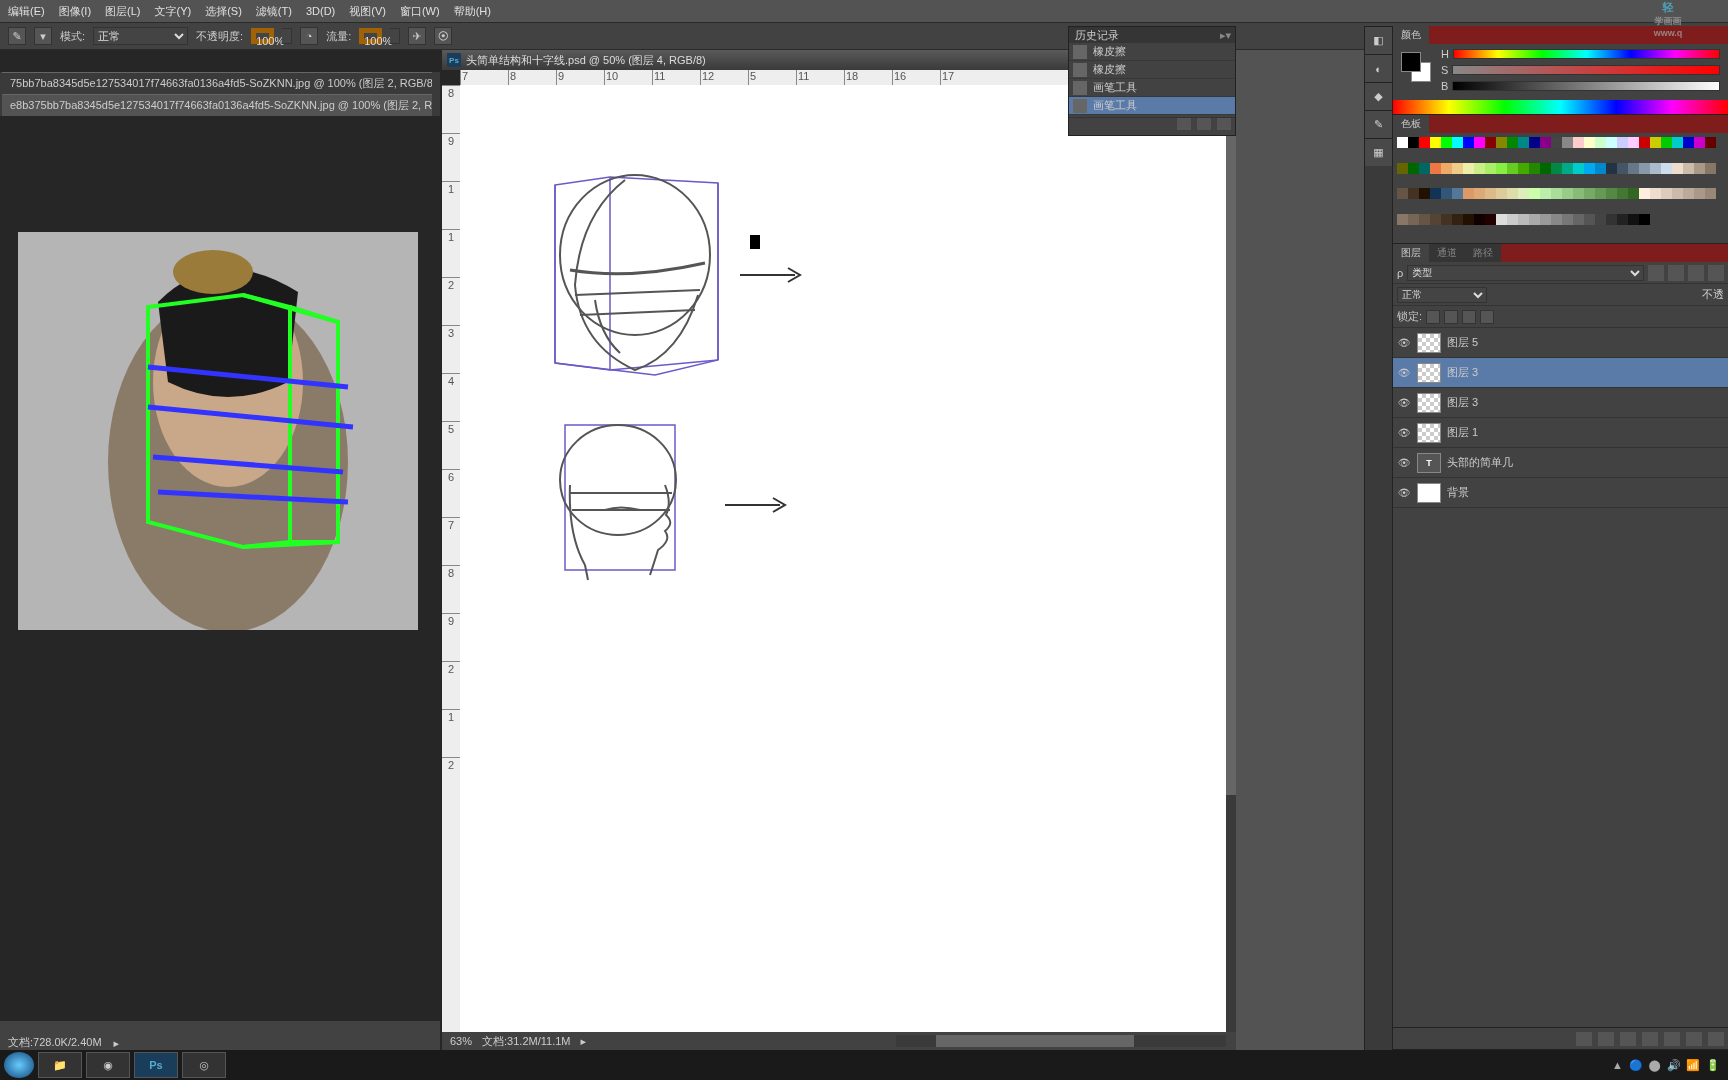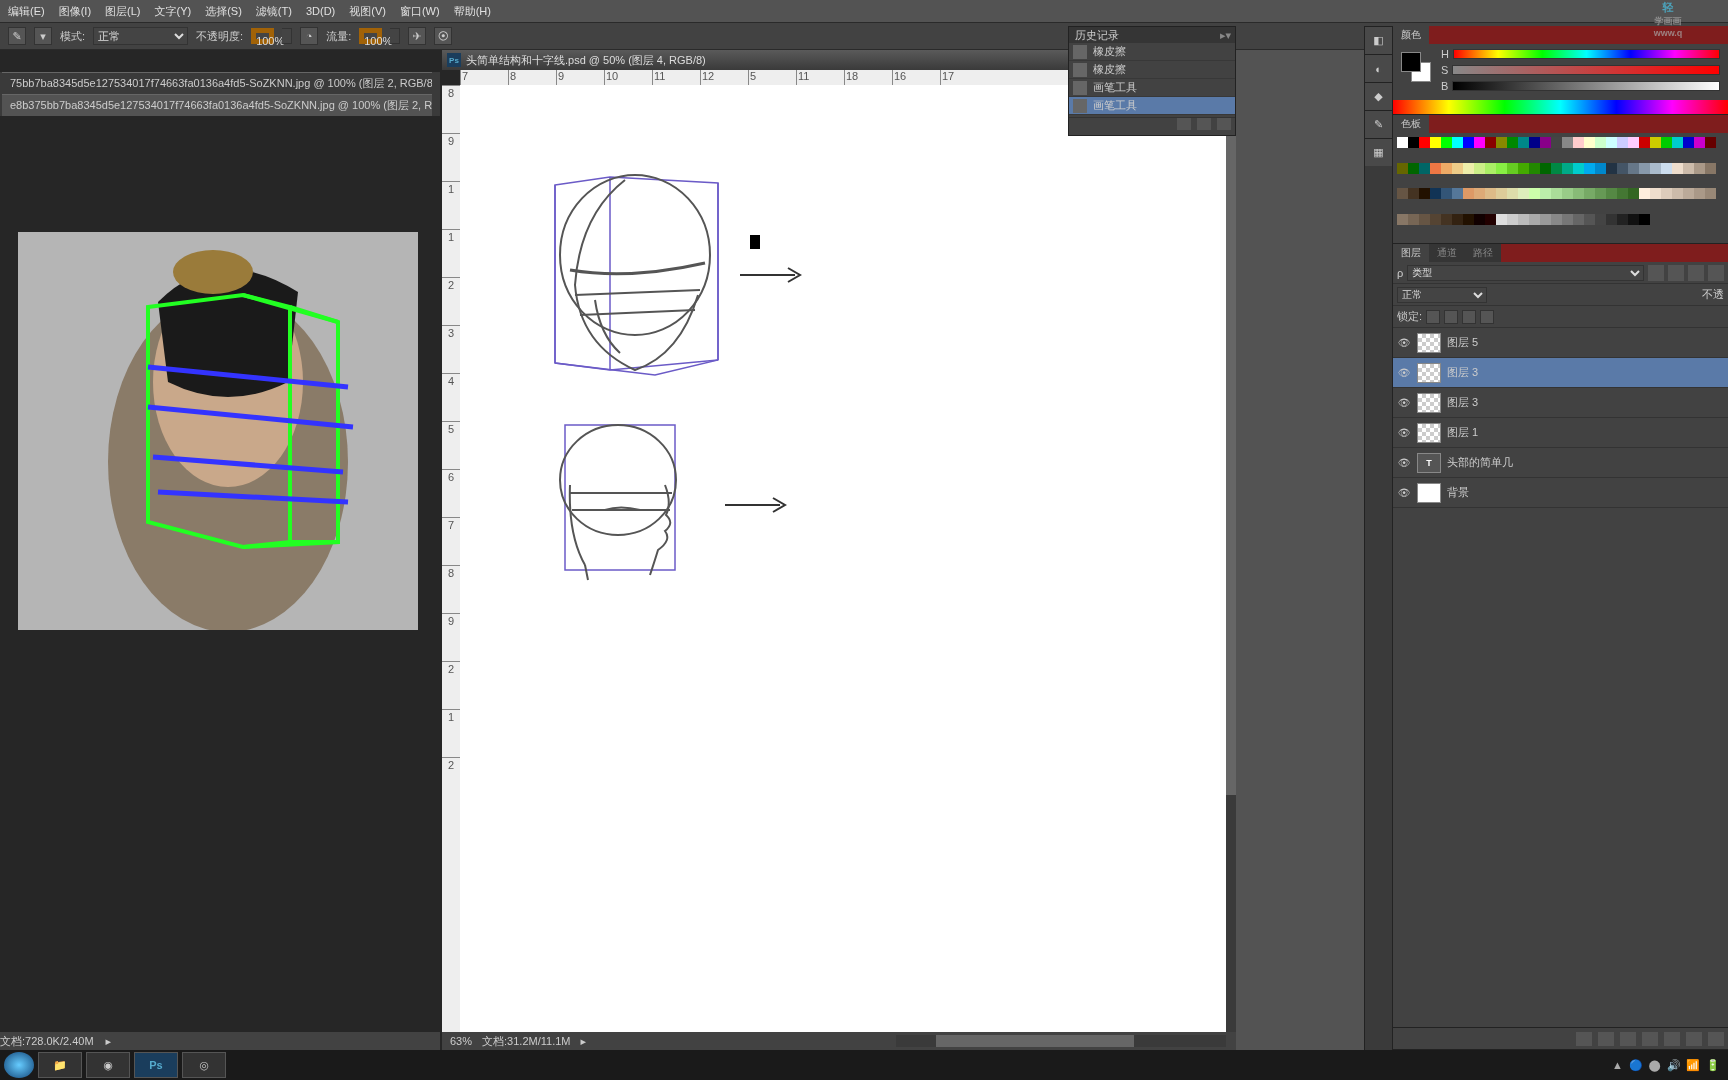--- a/index.html
+++ b/index.html
@@ -11,21 +11,21 @@
 .optbar label{color:#ccc}
 .optbar select{background:#444;color:#ddd;border:1px solid #333;height:18px;font-size:11px;width:95px}
 .optbar .pct{background:#444;color:#ddd;border:5px solid #a16207;height:16px;width:23px;text-align:center;line-height:16px;display:inline-block}
 .optbar .dd{width:10px;height:16px;background:#444;border:1px solid #333;border-left:none;display:inline-block}
 .workspace{position:absolute;top:50px;left:0;right:492px;bottom:30px;background:#262626}
 .tabstrip{height:22px;background:#3a3a3a;display:flex;align-items:flex-end;overflow:hidden}
 .tab{background:#535353;color:#ccc;padding:3px 8px;margin-left:2px;font-size:10px;white-space:nowrap;max-width:430px;overflow:hidden;text-overflow:ellipsis;border-top:1px solid #666;display:flex;align-items:center;gap:6px}
 .tab.inactive{background:#3a3a3a}
 .doc1{position:absolute;top:22px;left:0;width:440px;bottom:0;background:#262626}
 .doc1 .img{position:absolute;top:160px;left:18px;width:400px;height:398px;background:#b8b8b8}
-.doc1 .statusbar{position:absolute;bottom:0;left:0;right:0;height:18px;background:#424242;display:flex;align-items:center;gap:12px;color:#ccc;font-size:10px}
+.doc1 .statusbar{position:absolute;bottom:0;left:0;right:0;height:29px;background:#424242;display:flex;align-items:flex-end;gap:12px;padding-left:8px;color:#ccc;font-size:10px}
 .doc2{position:absolute;top:0;left:442px;right:0;bottom:0}
 .doc2 .titlebar{height:20px;background:linear-gradient(#5a5a5a,#3a3a3a);display:flex;align-items:center;color:#ddd;font-size:10px}
 .doc2 .titlebar .psicon{width:14px;height:14px;background:#1a3d5c;margin:0 5px;display:flex;align-items:center;justify-content:center;color:#5ac;font-size:8px;font-weight:bold}
 .doc2 .winbtns{margin-left:auto;display:flex}
 .doc2 .winbtns div{width:28px;height:18px;background:#4a4a4a;border:1px solid #333;display:flex;align-items:center;justify-content:center;color:#ccc;font-size:9px}
 .doc2 .winbtns .close{background:#c44}
 .doc2 .ruler-h{position:absolute;top:20px;left:18px;right:10px;height:15px;background:#eee;display:flex;font-size:8px;color:#555;overflow:hidden}
 .doc2 .ruler-h span{width:48px;border-left:1px solid #888;padding-left:1px}
 .doc2 .ruler-v{position:absolute;top:35px;left:0;width:18px;bottom:18px;background:#eee;display:flex;flex-direction:column;font-size:8px;color:#555;overflow:hidden}
 .doc2 .ruler-v span{height:48px;border-top:1px solid #888;padding-top:1px;text-align:center}

